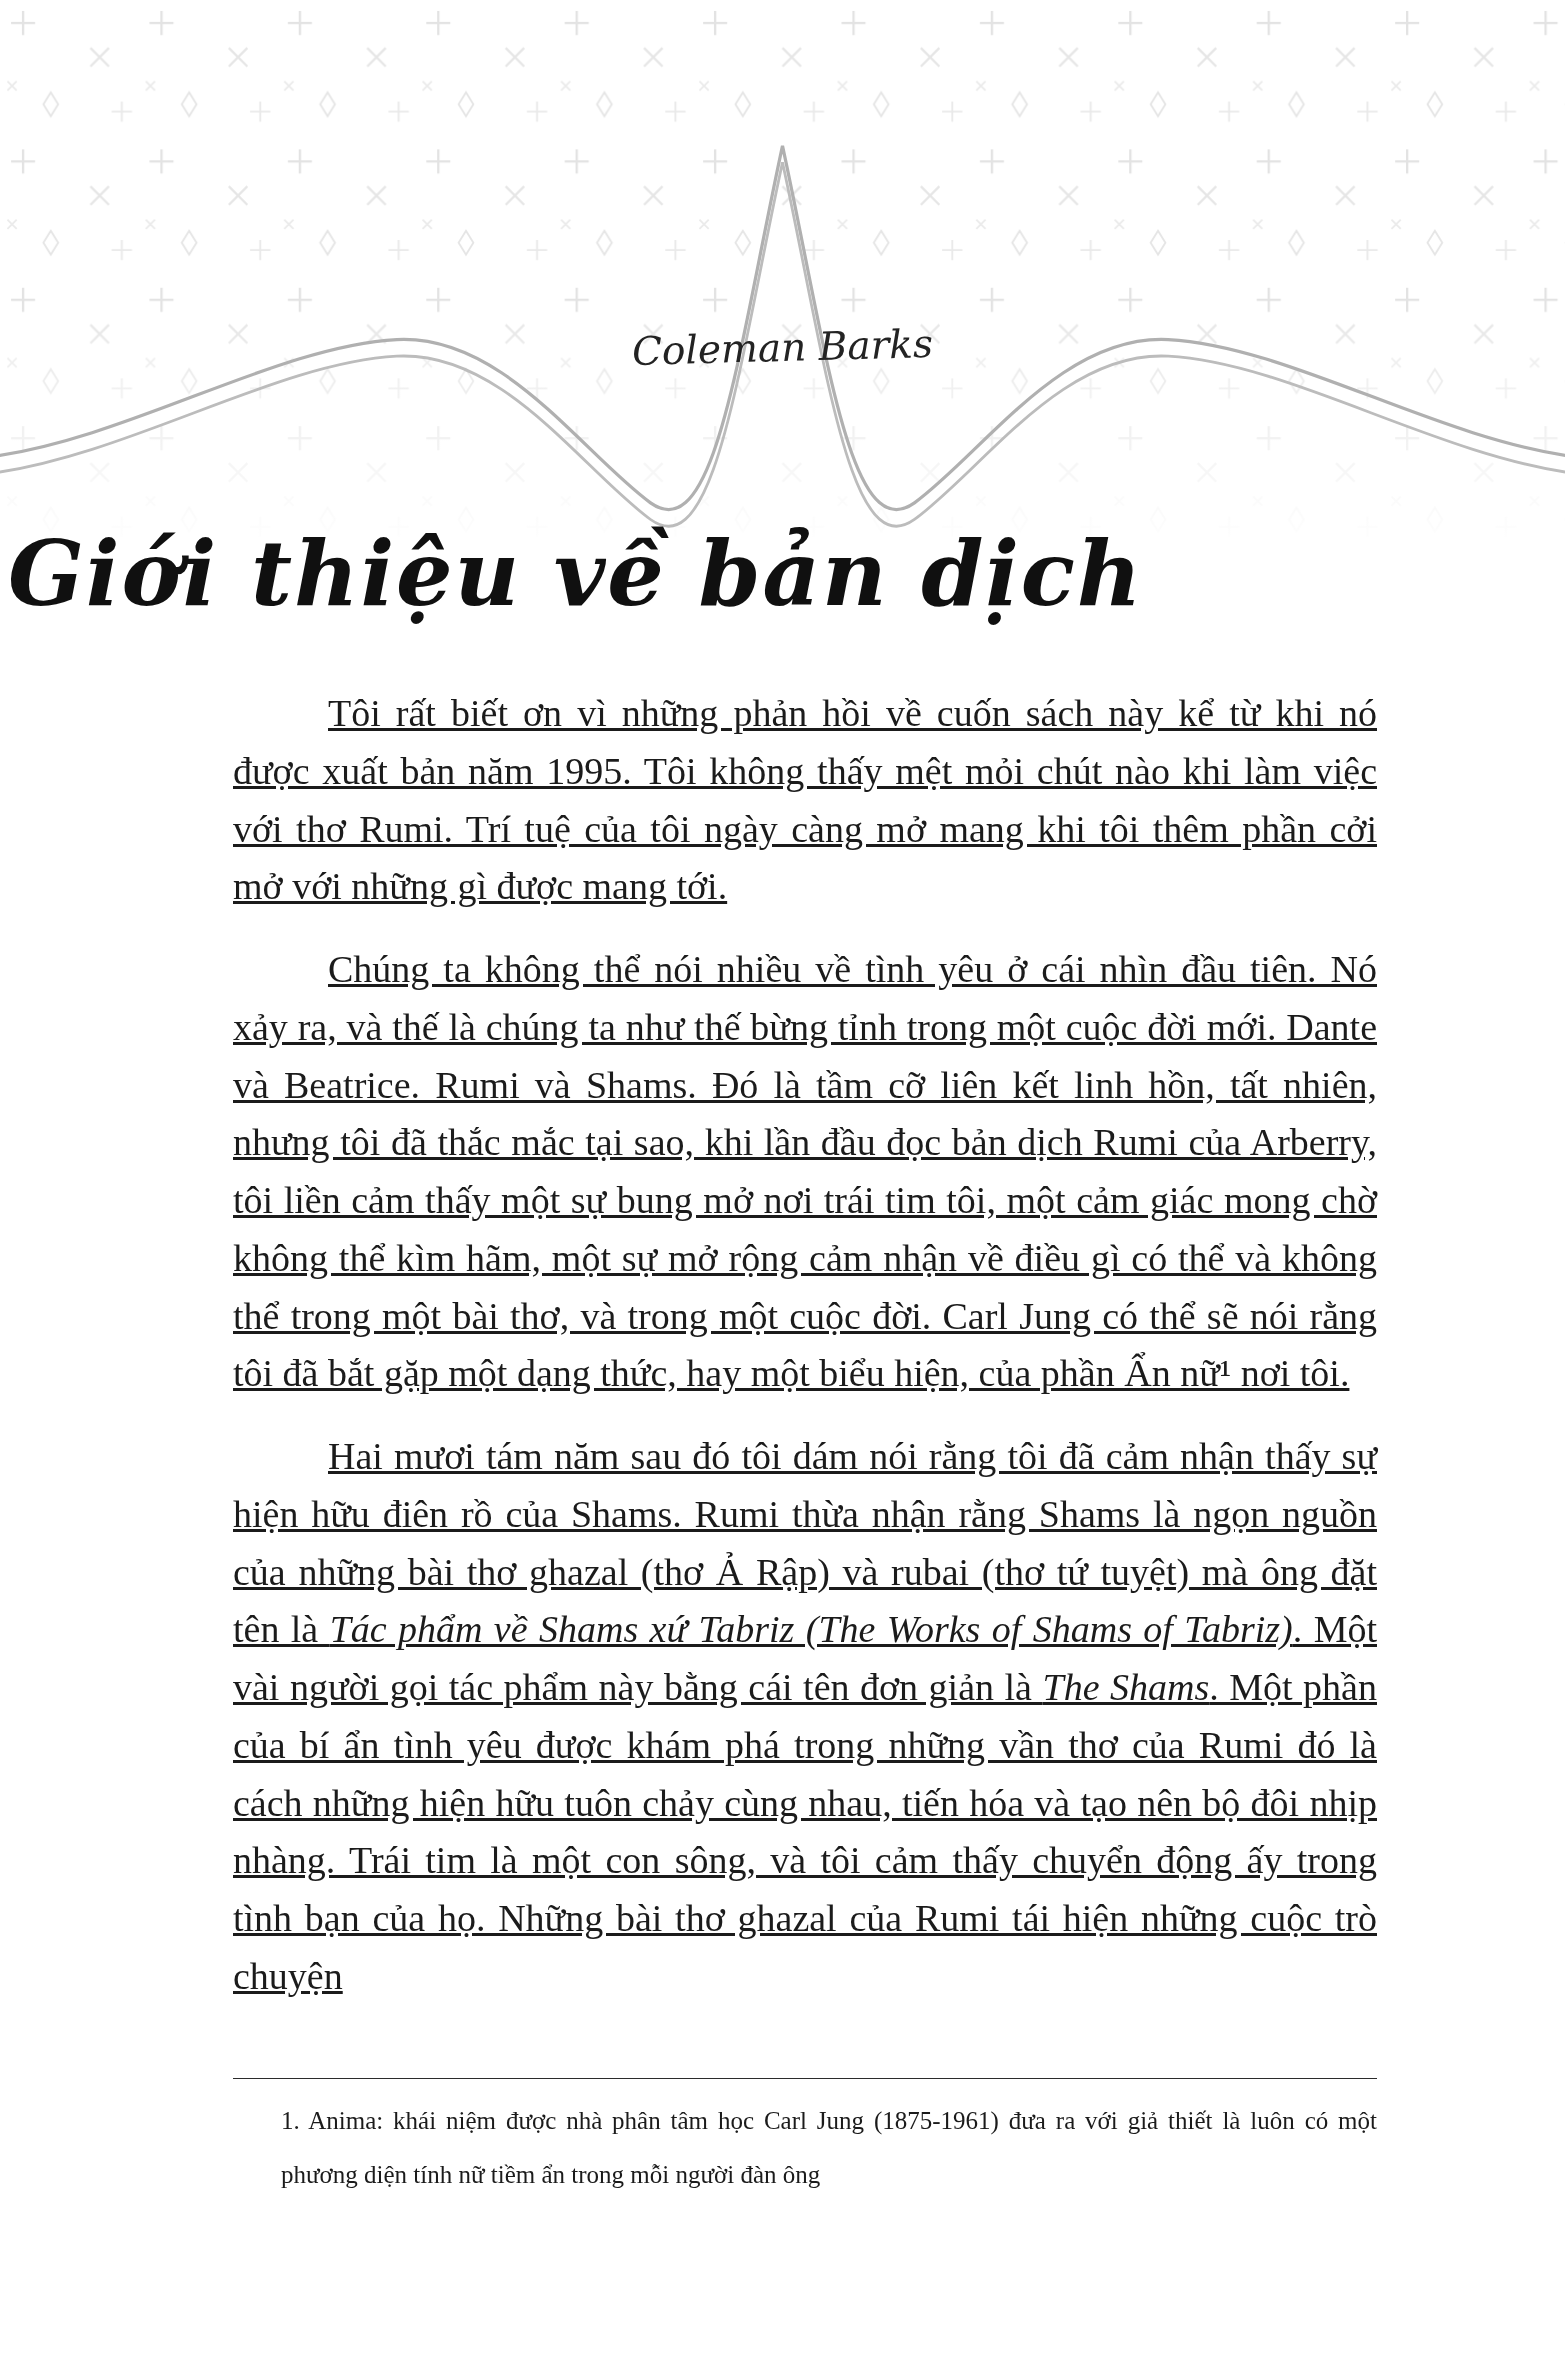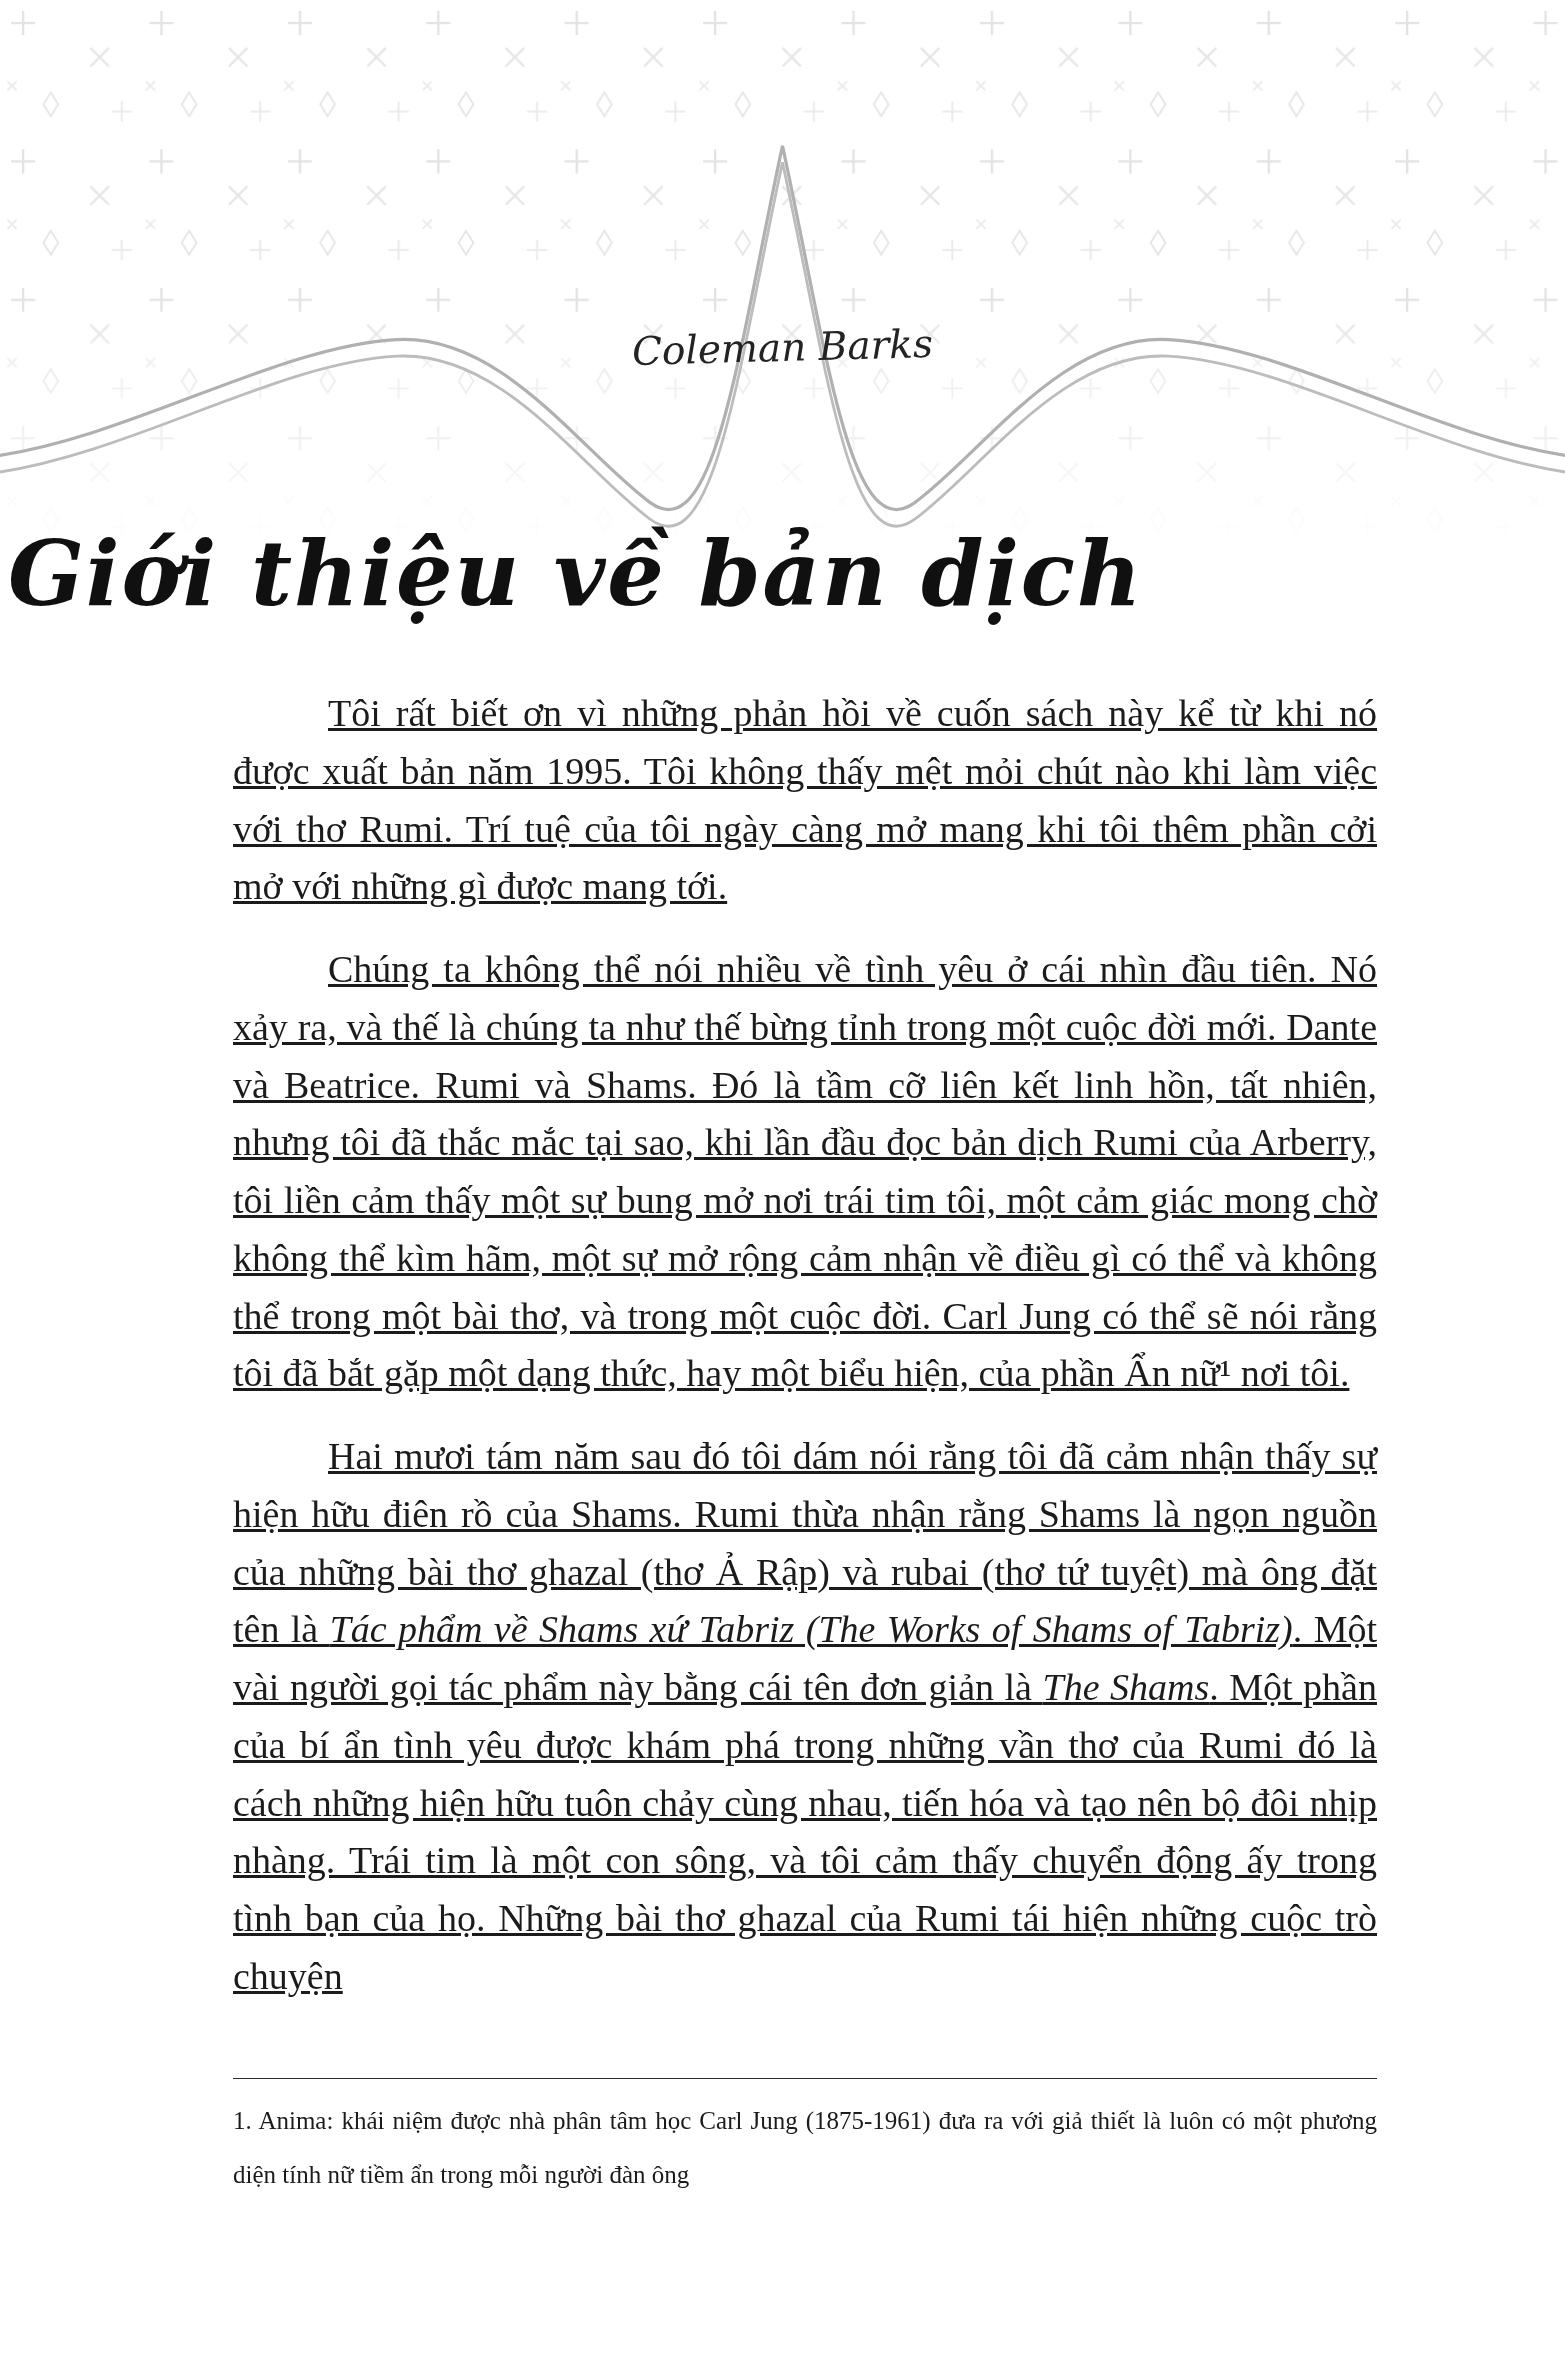--- a/index.html
+++ b/index.html
@@ -39,20 +39,21 @@
   }
   .para{margin:0 0 25px 0;text-indent:95px;text-decoration:underline;}
   .em{font-style:italic;}
   .footnote{position:absolute;left:233px;top:2078px;width:1144px;}
   .footnote-rule{border:none;border-top:1.8px solid #2b2b2b;margin:0 0 14.8px 0;width:100%;}
   .footnote-text{
     font-size:25px;
     line-height:2.15;
     text-align:justify;
     color:#1b1b1b;
+    margin-left:48px;
   }
 </style>
 </head>
 <body>
 
 <div class="page">
 
   <svg class="decor" width="1565" height="609" viewBox="0 0 1696 660" aria-hidden="true">
     <defs>
       <pattern id="lat" width="150" height="150" patternUnits="userSpaceOnUse">

